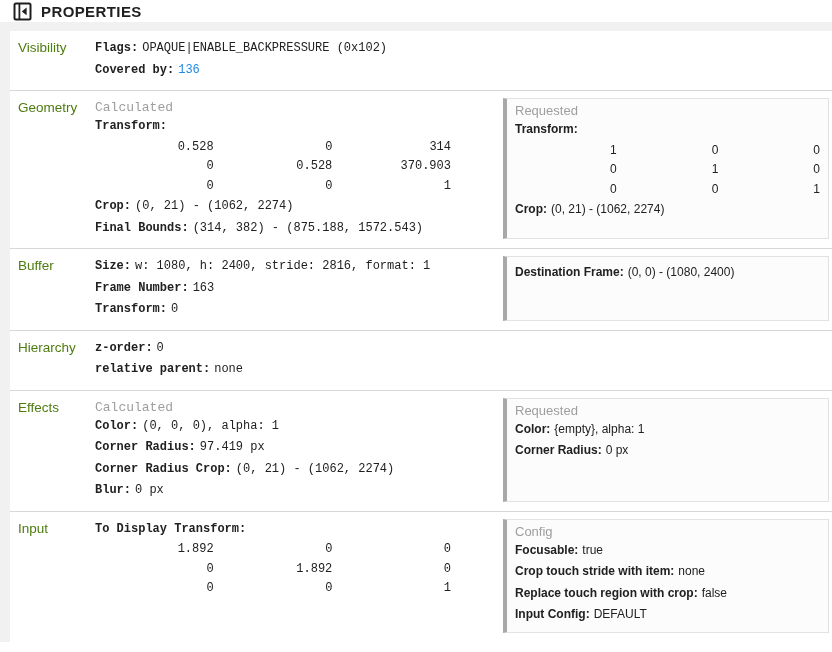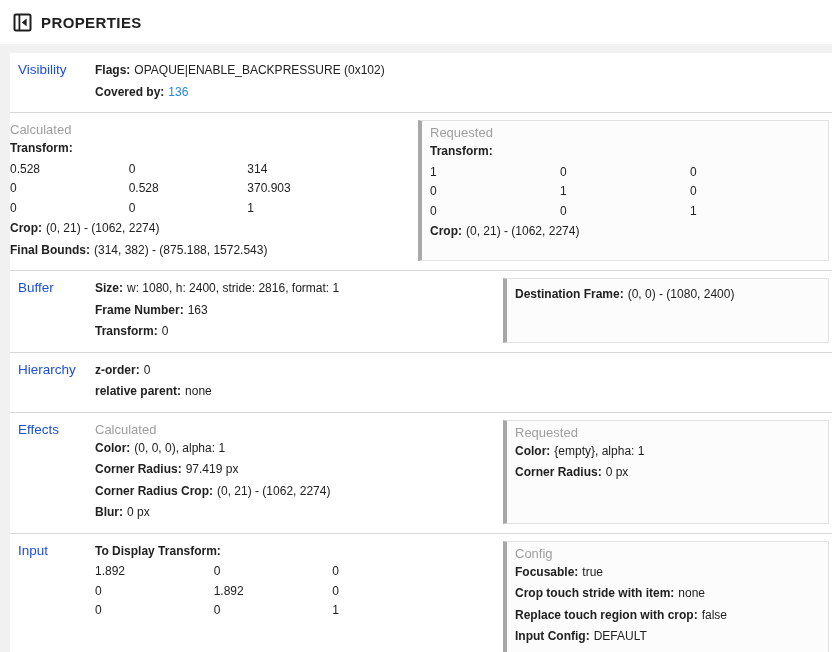--- a/index.html
+++ b/index.html
@@ -3,40 +3,40 @@
 <meta charset="utf-8">
 <style>
   html,body{margin:0;padding:0;}
   body{
     width:832px;height:652px;overflow:hidden;
     background:#ffffff;color:#212121;
     font-family:"Liberation Sans","DejaVu Sans",sans-serif;
     font-size:12px;
     -webkit-font-smoothing:antialiased;
   }
-  .header{height:44px;display:flex;align-items:center;padding-left:13px;gap:9px;background:#fff;}
+  .header{height:22px;display:flex;align-items:center;padding-left:13px;gap:9px;background:#fff;}
   .header-title{font-size:15px;font-weight:700;letter-spacing:.4px;color:#1f1f1f;}
   .band{height:9px;background:#f1f1f1;}
   .body-area{display:flex;align-items:stretch;min-height:609px;}
   .gutter{width:10px;flex:none;background:#f1f1f1;}
   .sections{flex:1;min-width:0;background:#fff;}
   .section{display:flex;border-bottom:1px solid #d8d8d8;padding:7px 0 9px;}
   .section.last{border-bottom:none;}
-  .section-label{width:85px;flex:none;color:#1d4ed8;font-size:13.5px;padding-top:2px;padding-left:8px;box-sizing:border-box;}
+  .section-label{width:85px;flex:none;color:#4d7c0f;font-size:13.5px;padding-top:2px;padding-left:8px;box-sizing:border-box;}
   .section-content{flex:1;display:flex;min-width:0;}
-  .left-col{width:360px;flex:none;min-width:0;}
+  .left-col{width:360px;flex:none;min-width:0;font-family:Liberation Mono, monospace;}
   .left-col.full{width:auto;flex:1;}
   .right-col{flex:1;display:flex;margin-right:3px;min-width:0;}
   .line{line-height:21.5px;font-size:12px;white-space:nowrap;}
   .k{font-weight:700;margin-right:4px;}
   .v{font-weight:400;}
   .link{color:#1e88e5;cursor:pointer;text-decoration:none;}
   .group-label{font-size:13px;color:#9e9e9e;line-height:15px;margin-top:2px;margin-bottom:1px;}
   .matrix{display:grid;grid-template-columns:repeat(3,1fr);width:356px;}
-  .matrix .cell{text-align:left;line-height:19.5px;font-size:12px;}
+  .matrix .cell{text-align:right;line-height:19.5px;font-size:12px;}
   .group-box{flex:1;border:1px solid #e2e2e2;border-left:4px solid #a8a8a8;background:#fcfcfc;padding:2px 8px 6px;box-sizing:border-box;min-width:0;margin-left:48px;}
   .group-box .matrix{width:100%;}
   .icon-wrap{display:flex;align-items:center;}
 </style>
 </head>
 <body>
 
 <div class="header">
   <span class="icon-wrap">
     <svg width="19" height="19" viewBox="0 0 19 19">
@@ -62,20 +62,21 @@
             <span class="k">Flags:</span><span class="v">OPAQUE|ENABLE_BACKPRESSURE (0x102)</span>
           </div>
           <div class="line">
             <span class="k">Covered by:</span><span class="v link">136</span>
           </div>
         </div>
       </div>
     </div>
 
     <div class="section">
+      <div class="section-label">Geometry</div>
       <div class="section-content">
         <div class="left-col">
           <div class="group-label">Calculated</div>
           <div class="line">
             <span class="k">Transform:</span>
           </div>
           <div class="matrix">
             <span class="cell">0.528</span>
             <span class="cell">0</span>
             <span class="cell">314</span>

